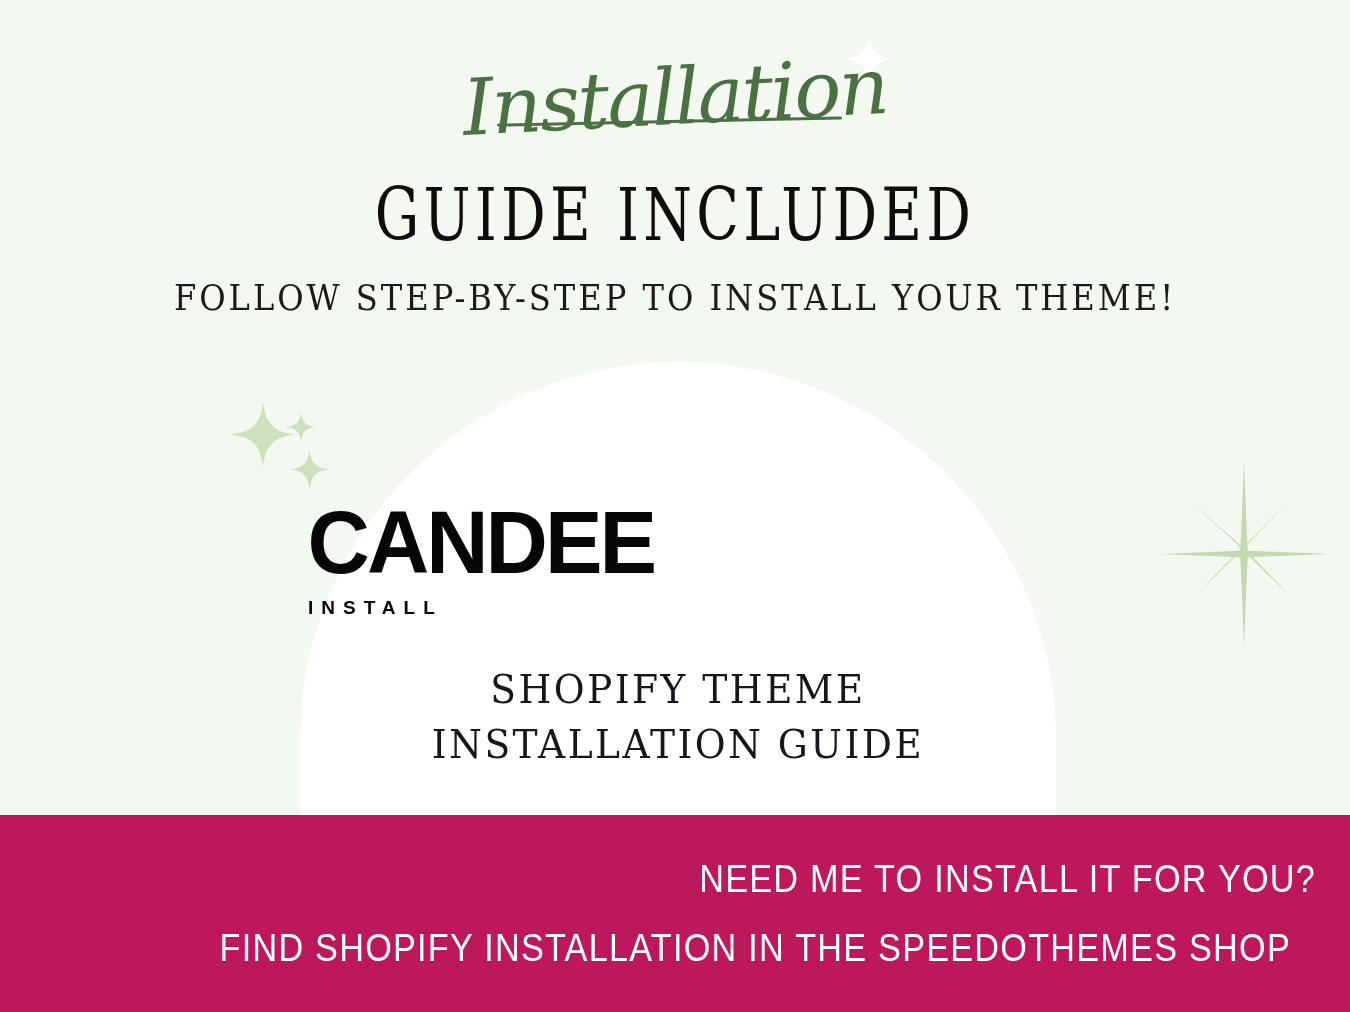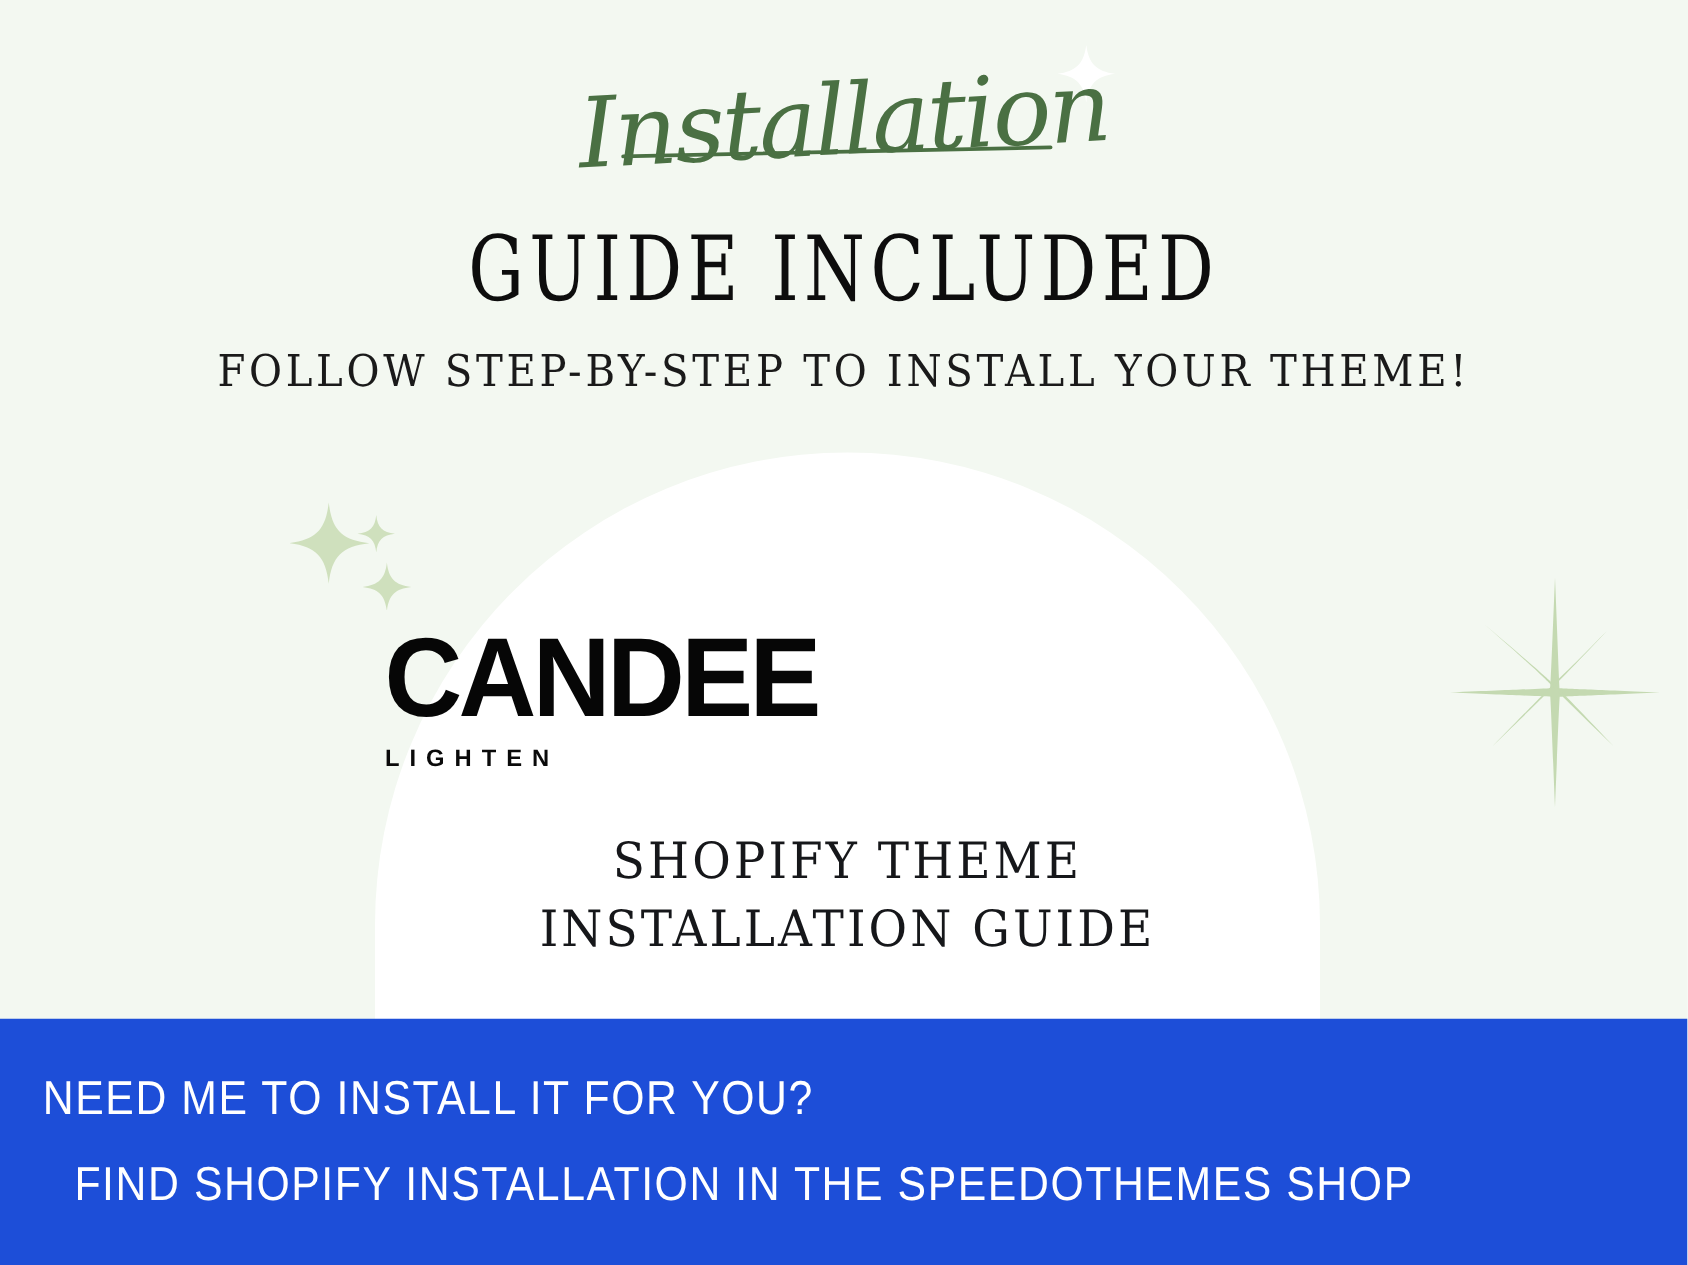--- a/index.html
+++ b/index.html
@@ -163,25 +163,25 @@
   }
   #card-caption .cap-line { display: block; }
 
   
   #banner {
     position: absolute;
     left: 0;
     bottom: 0;
     width: 1350px;
     height: 197px;
-    background: #1d4ed8;
+    background: #be185d;
     z-index: 8;
     display: flex;
     flex-direction: column;
-    align-items: flex-start;
+    align-items: flex-end;
     justify-content: center;
   }
   #banner .ban-line {
     display: block;
     font-family: "Liberation Sans", sans-serif;
     font-weight: 400;
     font-size: 38px;
     line-height: 1.0;
     letter-spacing: 1.4px;
     color: #ffffff;
@@ -218,21 +218,21 @@
 
   <div id="header">
     <div id="script-word">Installation</div>
     <div id="script-underline"></div>
     <div id="headline">GUIDE INCLUDED</div>
     <div id="subhead">FOLLOW STEP-BY-STEP TO INSTALL YOUR THEME!</div>
   </div>
 
   <div id="logo-block">
     <span id="logo-word">CANDEE</span>
-    <span id="logo-sub">LIGHTEN</span>
+    <span id="logo-sub">INSTALL</span>
   </div>
 
   <div id="card-caption">
     <span class="cap-line">SHOPIFY THEME</span>
     <span class="cap-line">INSTALLATION GUIDE</span>
   </div>
 
   <div id="banner">
     <span class="ban-line first">NEED ME TO INSTALL IT FOR YOU?</span>
     <span class="ban-line">FIND SHOPIFY INSTALLATION IN THE SPEEDOTHEMES SHOP</span>

